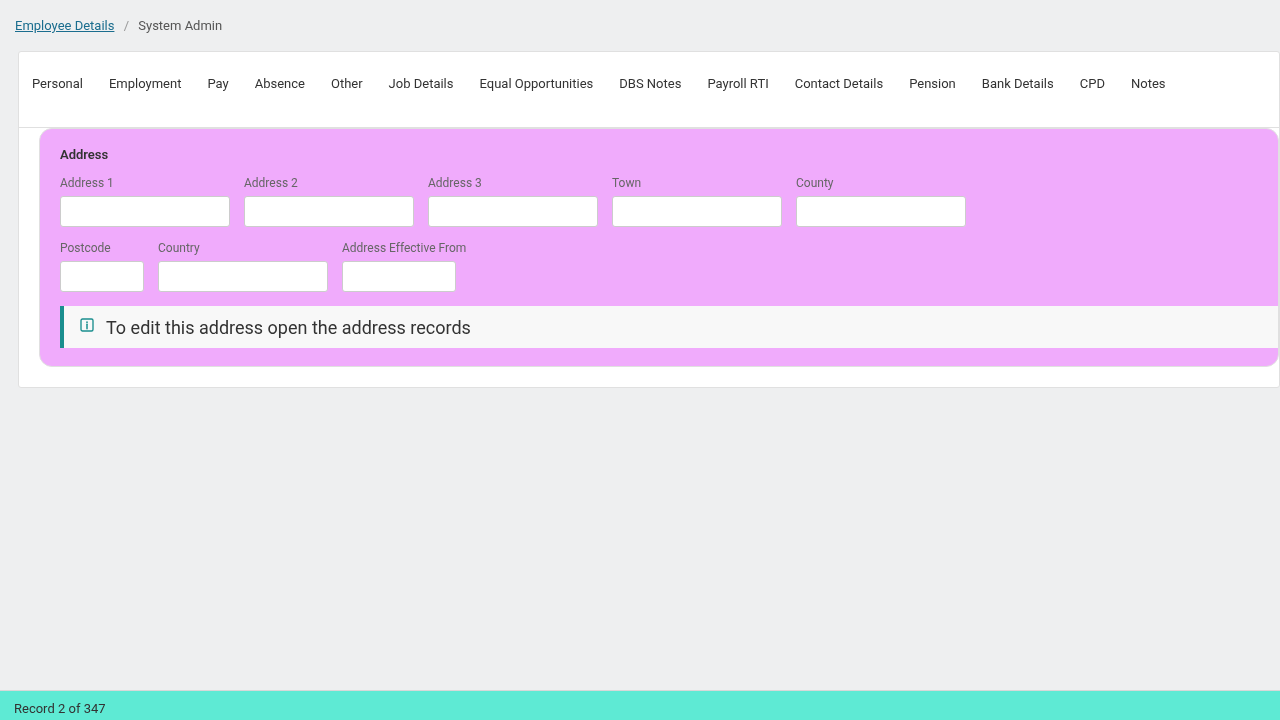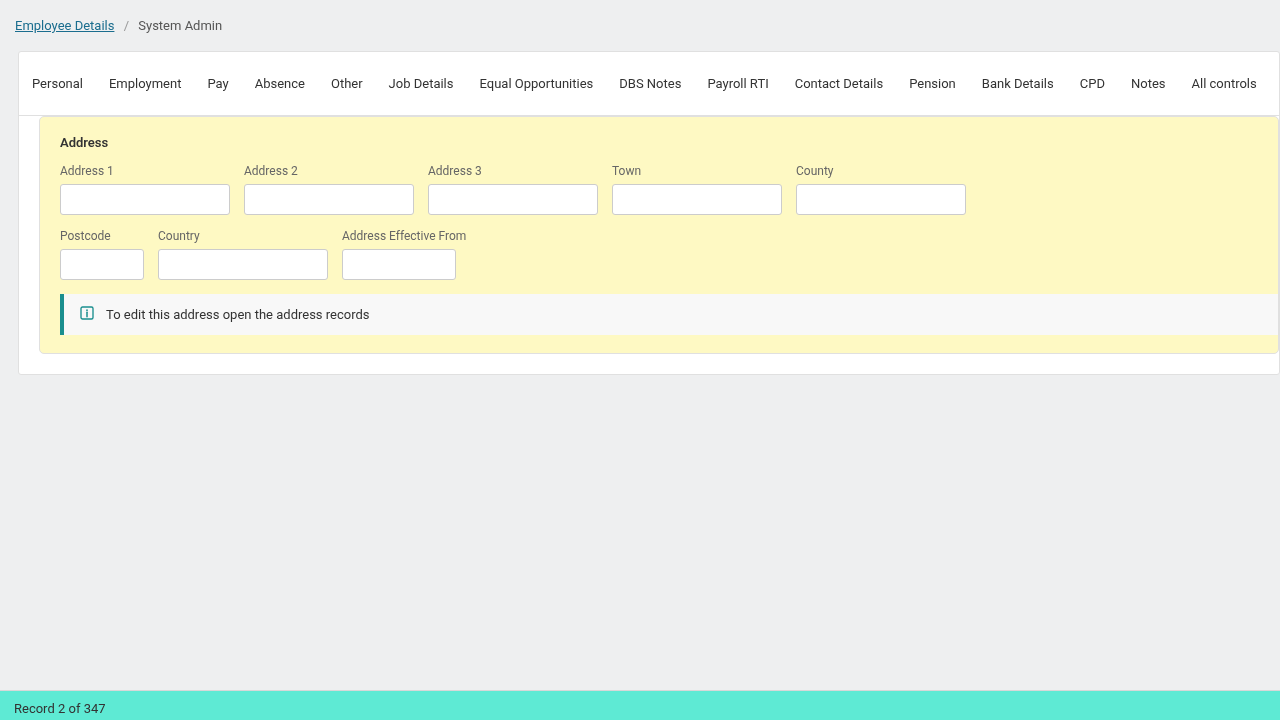--- a/index.html
+++ b/index.html
@@ -40,36 +40,36 @@
       border-radius: 3px;
       width: calc(100% - 18px);
     }
     .tabs {
       display: flex;
       border-bottom: 1px solid #e0e0e0;
       padding: 0;
       overflow: hidden;
     }
     .tab {
-      padding: 24px 13px 22px 13px;
+      padding: 24px 13px 34px 13px;
       font-size: 13px;
       color: #333;
       cursor: pointer;
       white-space: nowrap;
       border-bottom: 2px solid transparent;
     }
     .content-area {
       padding: 0 0 20px 20px;
     }
     .address-card {
       border: 1px solid #e0e0e0;
-      border-radius: 5px;
+      border-radius: 13px;
       padding: 18px 0 18px 20px;
       margin-top: 0;
-      background: #fef9c3;
+      background: #f0abfc;
     }
     .address-title {
       font-size: 13px;
       font-weight: 600;
       color: #333;
       margin-bottom: 14px;
     }
     .form-row {
       display: flex;
       flex-wrap: wrap;
@@ -94,21 +94,21 @@
       font-size: 13px;
       background: #fff;
     }
     .info-banner {
       display: flex;
       align-items: center;
       background: #f8f8f8;
       border-left: 4px solid #1a8e8e;
       padding: 10px 14px;
       margin-top: 10px;
-      font-size: 13px;
+      font-size: 18px;
       color: #333;
       width: 100%;
     }
     .info-icon {
       flex-shrink: 0;
       margin-right: 10px;
     }
     .footer-bar {
       position: absolute;
       bottom: 0;
@@ -143,21 +143,20 @@
     <div class="tab">Other</div>
     <div class="tab">Job Details</div>
     <div class="tab">Equal Opportunities</div>
     <div class="tab">DBS Notes</div>
     <div class="tab">Payroll RTI</div>
     <div class="tab">Contact Details</div>
     <div class="tab">Pension</div>
     <div class="tab">Bank Details</div>
     <div class="tab">CPD</div>
     <div class="tab">Notes</div>
-    <div class="tab">All controls</div>
   </div>
 
   <div class="content-area">
     <div class="address-card">
       <div class="address-title">Address</div>
 
       <div class="form-row">
         <div class="form-field w-170">
           <label>Address 1</label>
           <input type="text" value="" style="">

